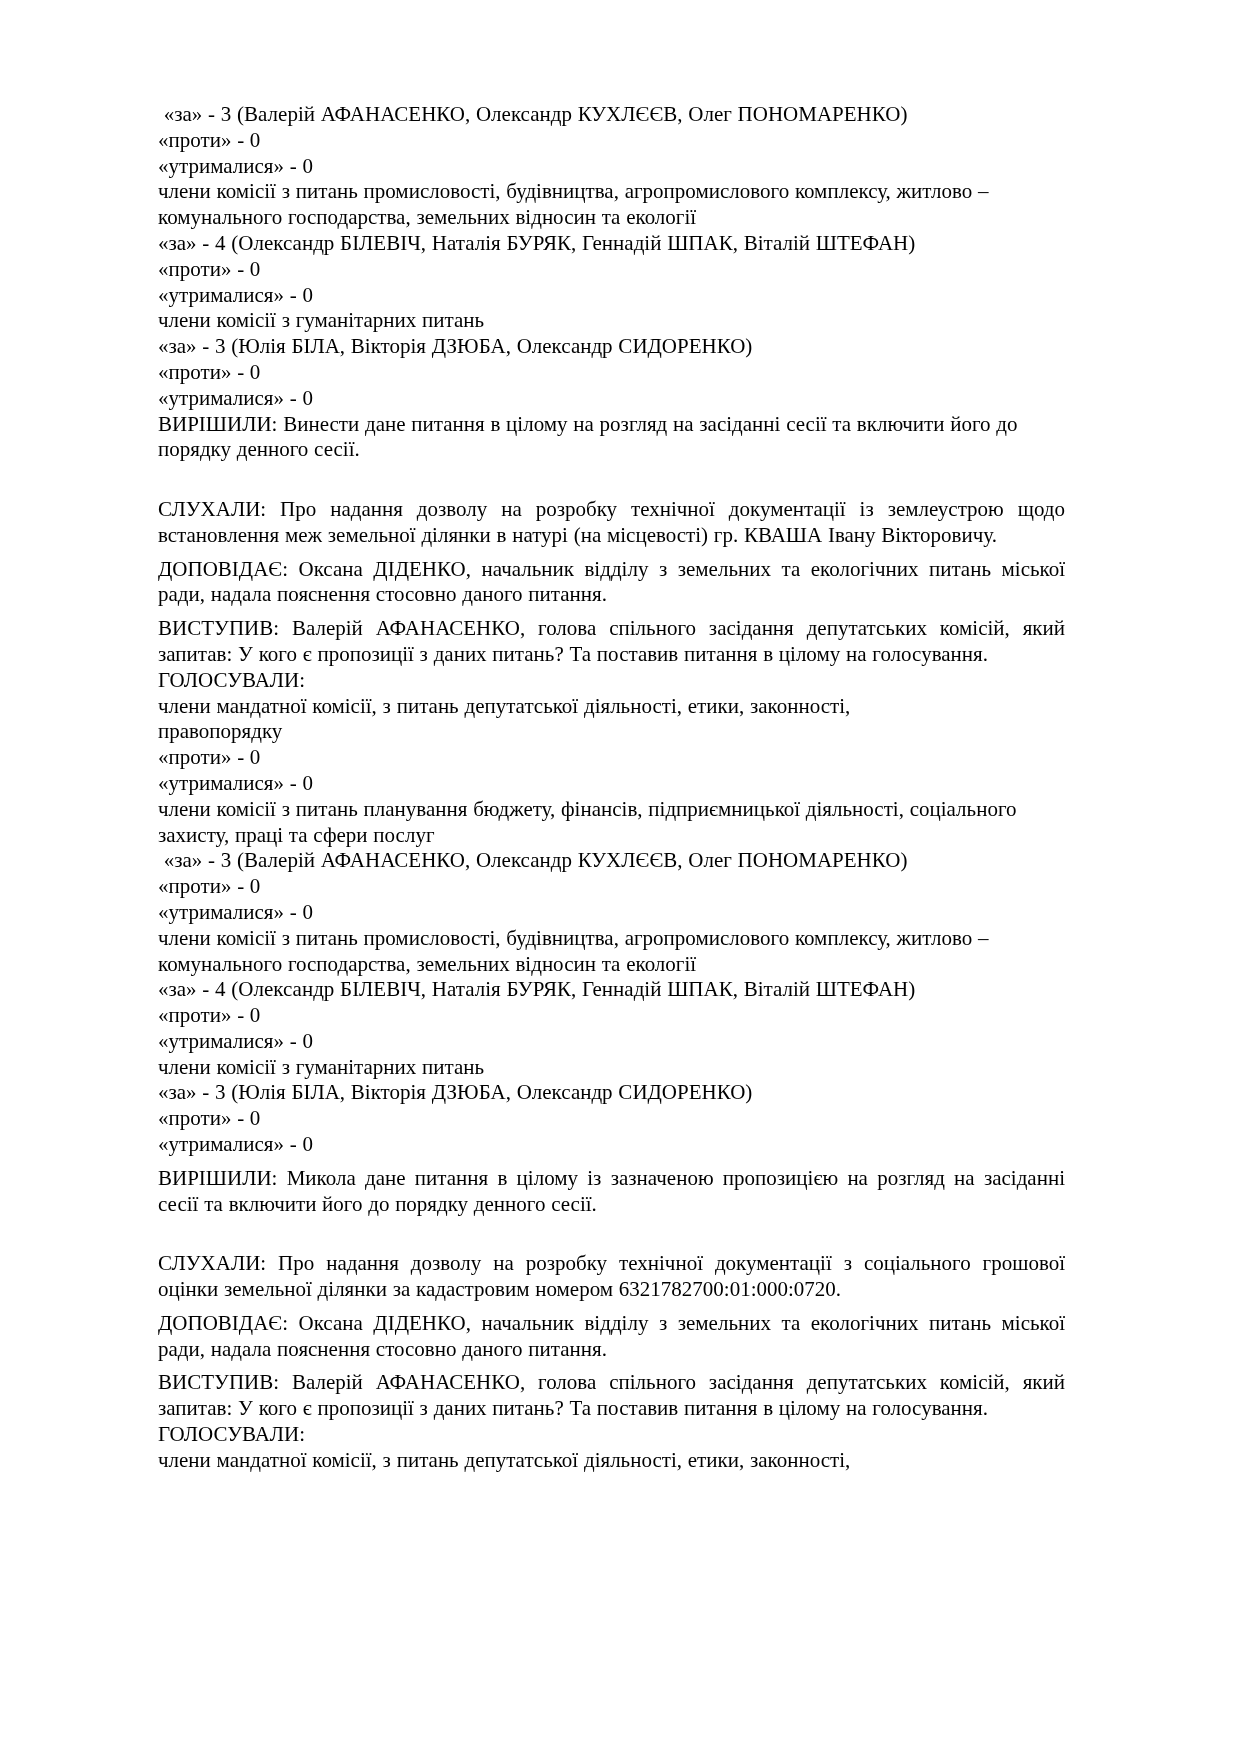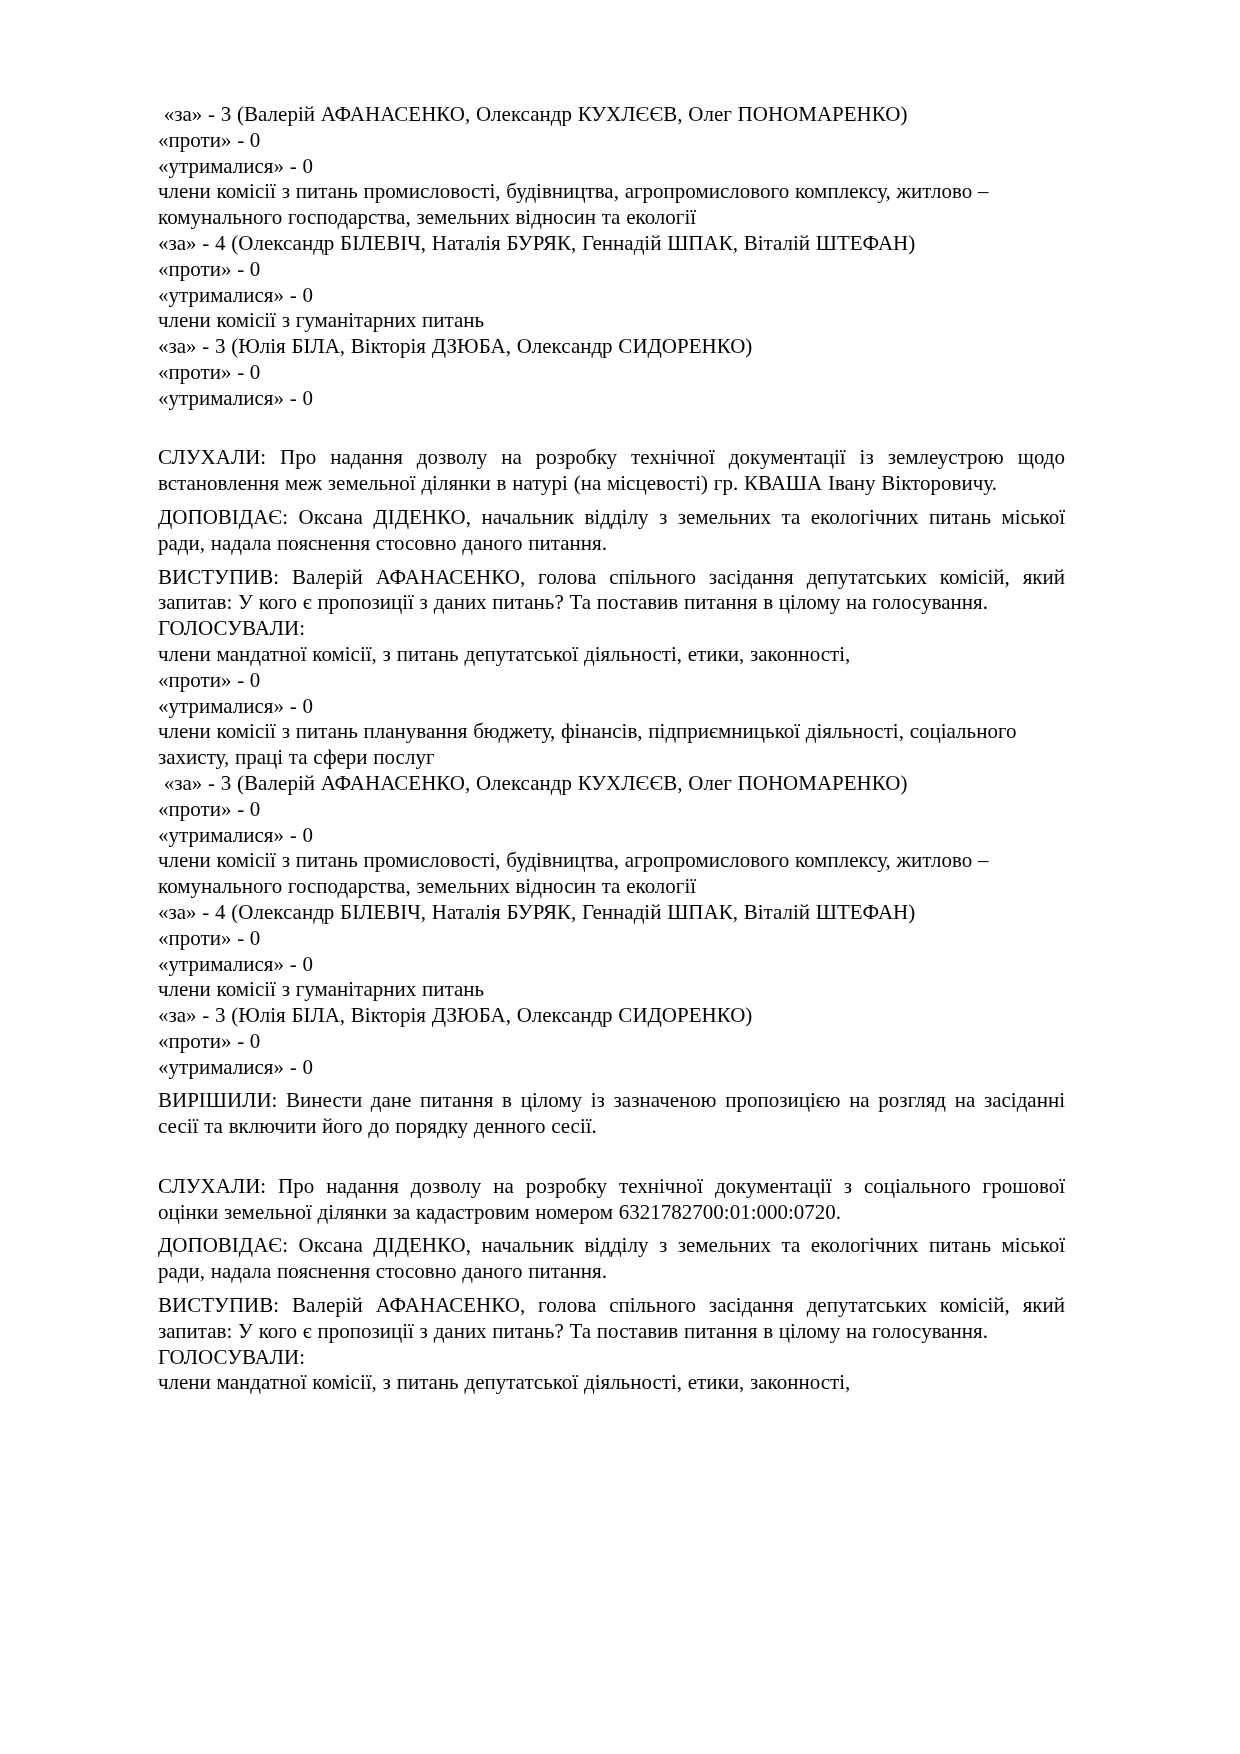--- a/index.html
+++ b/index.html
@@ -53,41 +53,43 @@
       <p class="para left">«проти» - 0</p>
       <p class="para left">«утрималися» - 0</p>
       <p class="para left">члени комісії з питань промисловості, будівництва, агропромислового комплексу, житлово – комунального господарства, земельних відносин та екології</p>
       <p class="para left">«за» - 4 (Олександр БІЛЕВІЧ, Наталія БУРЯК, Геннадій ШПАК, Віталій ШТЕФАН)</p>
       <p class="para left">«проти» - 0</p>
       <p class="para left">«утрималися» - 0</p>
       <p class="para left">члени комісії з гуманітарних питань</p>
       <p class="para left">«за» - 3 (Юлія БІЛА, Вікторія ДЗЮБА, Олександр СИДОРЕНКО)</p>
       <p class="para left">«проти» - 0</p>
       <p class="para left">«утрималися» - 0</p>
+      <p class="para left">ВИРІШИЛИ: Винести дане питання в цілому на розгляд на засіданні сесії та включити його до порядку денного сесії.</p>
       <p class="para left blank">&nbsp;</p>
       <p class="para justify">СЛУХАЛИ: Про надання дозволу на розробку технічної документації із землеустрою щодо встановлення меж земельної ділянки в натурі (на місцевості) гр. КВАША Івану Вікторовичу.</p>
       <p class="para justify">ДОПОВІДАЄ: Оксана ДІДЕНКО, начальник відділу з земельних та екологічних питань міської ради, надала пояснення стосовно даного питання.</p>
       <p class="para justify">ВИСТУПИВ: Валерій АФАНАСЕНКО, голова спільного засідання депутатських комісій, який запитав: У кого є пропозиції з даних питань? Та поставив питання в цілому на голосування.</p>
       <p class="para left">ГОЛОСУВАЛИ:</p>
       <p class="para left">члени мандатної комісії, з питань депутатської діяльності, етики, законності,</p>
+      <p class="para left">правопорядку</p>
       <p class="para left">«проти» - 0</p>
       <p class="para left">«утрималися» - 0</p>
       <p class="para left">члени комісії з питань планування бюджету, фінансів, підприємницької діяльності, соціального захисту, праці та сфери послуг</p>
       <p class="para left"> «за» - 3 (Валерій АФАНАСЕНКО, Олександр КУХЛЄЄВ, Олег ПОНОМАРЕНКО)</p>
       <p class="para left">«проти» - 0</p>
       <p class="para left">«утрималися» - 0</p>
       <p class="para left">члени комісії з питань промисловості, будівництва, агропромислового комплексу, житлово – комунального господарства, земельних відносин та екології</p>
       <p class="para left">«за» - 4 (Олександр БІЛЕВІЧ, Наталія БУРЯК, Геннадій ШПАК, Віталій ШТЕФАН)</p>
       <p class="para left">«проти» - 0</p>
       <p class="para left">«утрималися» - 0</p>
       <p class="para left">члени комісії з гуманітарних питань</p>
       <p class="para left">«за» - 3 (Юлія БІЛА, Вікторія ДЗЮБА, Олександр СИДОРЕНКО)</p>
       <p class="para left">«проти» - 0</p>
       <p class="para left">«утрималися» - 0</p>
-      <p class="para justify">ВИРІШИЛИ: Винести дане питання в цілому із зазначеною пропозицією на розгляд на засіданні сесії та включити його до порядку денного сесії.</p>
+      <p class="para justify">ВИРІШИЛИ: Микола дане питання в цілому із зазначеною пропозицією на розгляд на засіданні сесії та включити його до порядку денного сесії.</p>
       <p class="para left blank">&nbsp;</p>
       <p class="para justify">СЛУХАЛИ: Про надання дозволу на розробку технічної документації з соціального грошової оцінки земельної ділянки за кадастровим номером 6321782700:01:000:0720.</p>
       <p class="para justify">ДОПОВІДАЄ: Оксана ДІДЕНКО, начальник відділу з земельних та екологічних питань міської ради, надала пояснення стосовно даного питання.</p>
       <p class="para justify">ВИСТУПИВ: Валерій АФАНАСЕНКО, голова спільного засідання депутатських комісій, який запитав: У кого є пропозиції з даних питань? Та поставив питання в цілому на голосування.</p>
       <p class="para left">ГОЛОСУВАЛИ:</p>
       <p class="para left">члени мандатної комісії, з питань депутатської діяльності, етики, законності,</p>
     </div>
 </div>
 
 </body></html>

